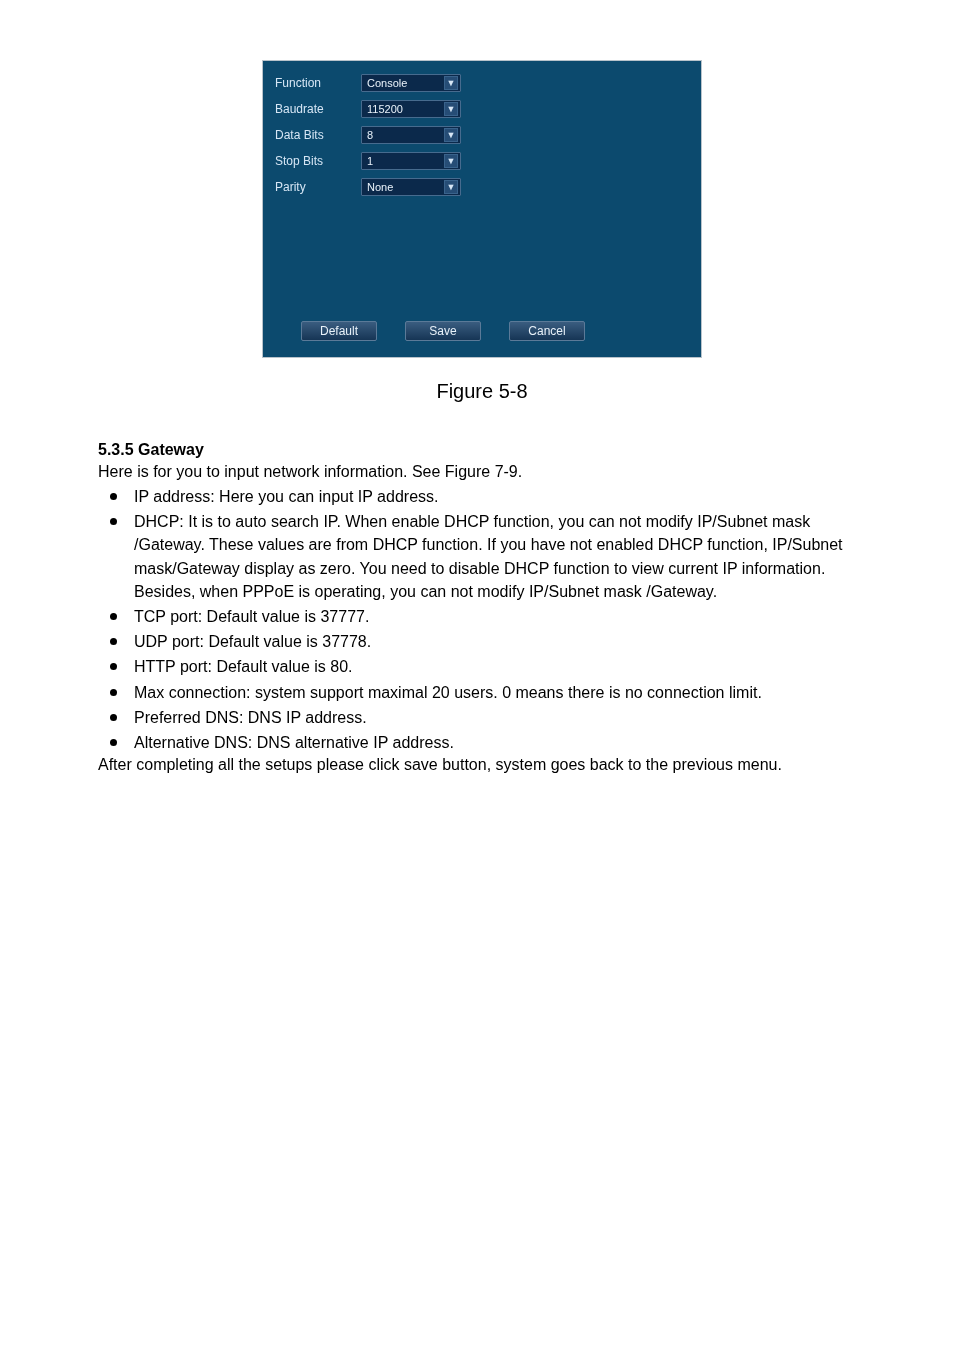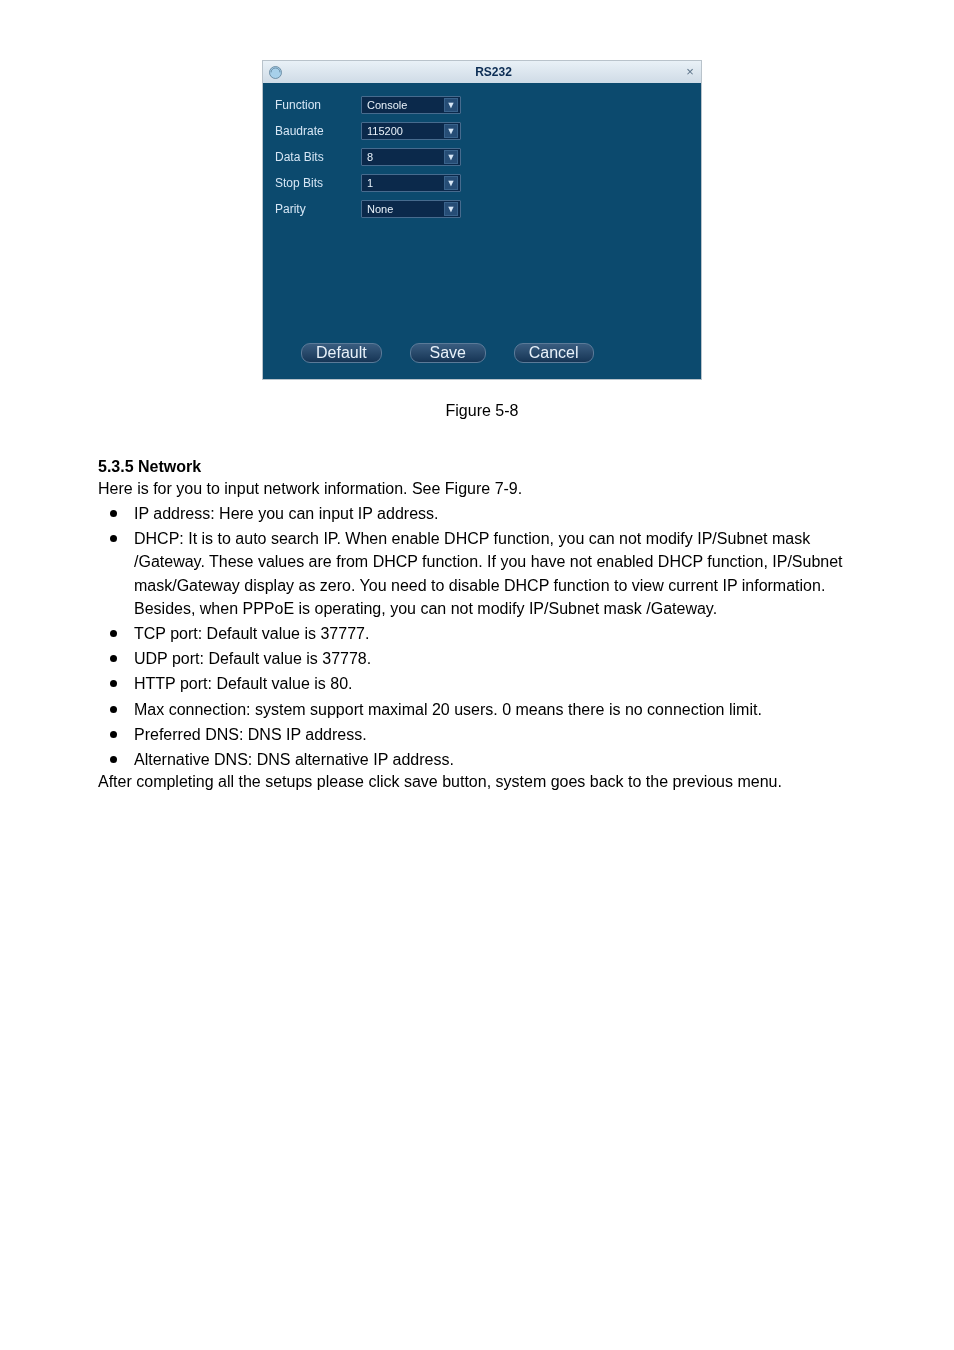--- a/index.html
+++ b/index.html
@@ -37,56 +37,46 @@
     font-size: 11px; border-radius: 1px;
   }
   .sel-arrow {
     width: 14px; height: 14px; display: inline-flex; align-items: center; justify-content: center;
     background: #264d76; border: 1px solid #39638c; color: #d6e6f5; font-size: 9px;
   }
   .dialog-spacer { height: 120px; }
   .dialog-buttons { display: flex; gap: 28px; justify-content: flex-start; padding-left: 26px; }
   .dlg-btn {
     min-width: 76px; height: 20px; padding: 0 14px;
-    border: 1px solid #5b7a98; border-radius: 9px;
+    border: 1px solid #5b7a98; border-radius: 2px;
     background: linear-gradient(#3a5d80, #163555);
-    color: #e8f1f9; font-size: 16px; display: inline-flex; align-items: center; justify-content: center;
+    color: #e8f1f9; font-size: 12px; display: inline-flex; align-items: center; justify-content: center;
     cursor: pointer;
   }
 
-  .figure-caption { text-align: center; font-size: 16px; margin: 22px 0 38px; }
+  .figure-caption { text-align: center; font-size: 20px; margin: 22px 0 38px; }
 
   .section-heading { font-size: 16px; font-weight: bold; margin-bottom: 4px; }
   .intro-line { font-size: 16px; margin-bottom: 4px; }
 
   ul.bullets { list-style: none; padding-left: 0; }
   ul.bullets > li {
     position: relative; padding-left: 36px; font-size: 16px; line-height: 1.45; margin-bottom: 2px;
   }
   ul.bullets > li::before {
     content: ""; position: absolute; left: 12px; top: 8px; width: 7px; height: 7px; background: #000; border-radius: 50%;
   }
   .outro-line { font-size: 16px; margin-top: 2px; }
 </style>
 </head>
 <body>
 
 <div class="page">
 
   <div class="dialog-wrap">
-    <div class="dialog-titlebar">
-      <span class="title-icon">
-        <svg width="15" height="15" viewBox="0 0 15 15">
-          <circle cx="7.5" cy="7.5" r="6" fill="#a7d0ea" stroke="#5a7d97" stroke-width="0.8"></circle>
-          <path d="M3 7.5 A4.5 4.5 0 0 1 12 7.5" fill="none" stroke="#5a7d97" stroke-width="0.8"></path>
-        </svg>
-      </span>
-      <span class="title-text">RS232</span>
-      <span class="title-close">×</span>
-    </div>
     <div class="dialog-body">
 
       <div class="form-row">
         <span class="form-label">Function</span>
         <div class="form-select">
           <span>Console</span>
           <span class="sel-arrow">▼</span>
         </div>
       </div>
 
@@ -127,21 +117,21 @@
       <div class="dialog-buttons">
         <span class="dlg-btn">Default</span>
         <span class="dlg-btn">Save</span>
         <span class="dlg-btn">Cancel</span>
       </div>
     </div>
   </div>
 
   <div class="figure-caption">Figure 5-8</div>
 
-  <div class="section-heading">5.3.5  Network</div>
+  <div class="section-heading">5.3.5  Gateway</div>
   <div class="intro-line">Here is for you to input network information. See Figure 7-9.</div>
 
   <ul class="bullets">
     <li>IP address: Here you can input IP address.</li>
     <li>DHCP: It is to auto search IP. When enable DHCP function, you can not modify IP/Subnet mask /Gateway. These values are from DHCP function. If you have not enabled DHCP function, IP/Subnet mask/Gateway display as zero. You need to disable DHCP function to view current IP information.  Besides, when PPPoE is operating, you can not modify IP/Subnet mask /Gateway.</li>
     <li>TCP port: Default value is 37777.</li>
     <li>UDP port: Default value is 37778.</li>
     <li>HTTP port: Default value is 80.</li>
     <li>Max connection: system support maximal 20 users. 0 means there is no connection limit.</li>
     <li>Preferred DNS: DNS IP address.</li>

